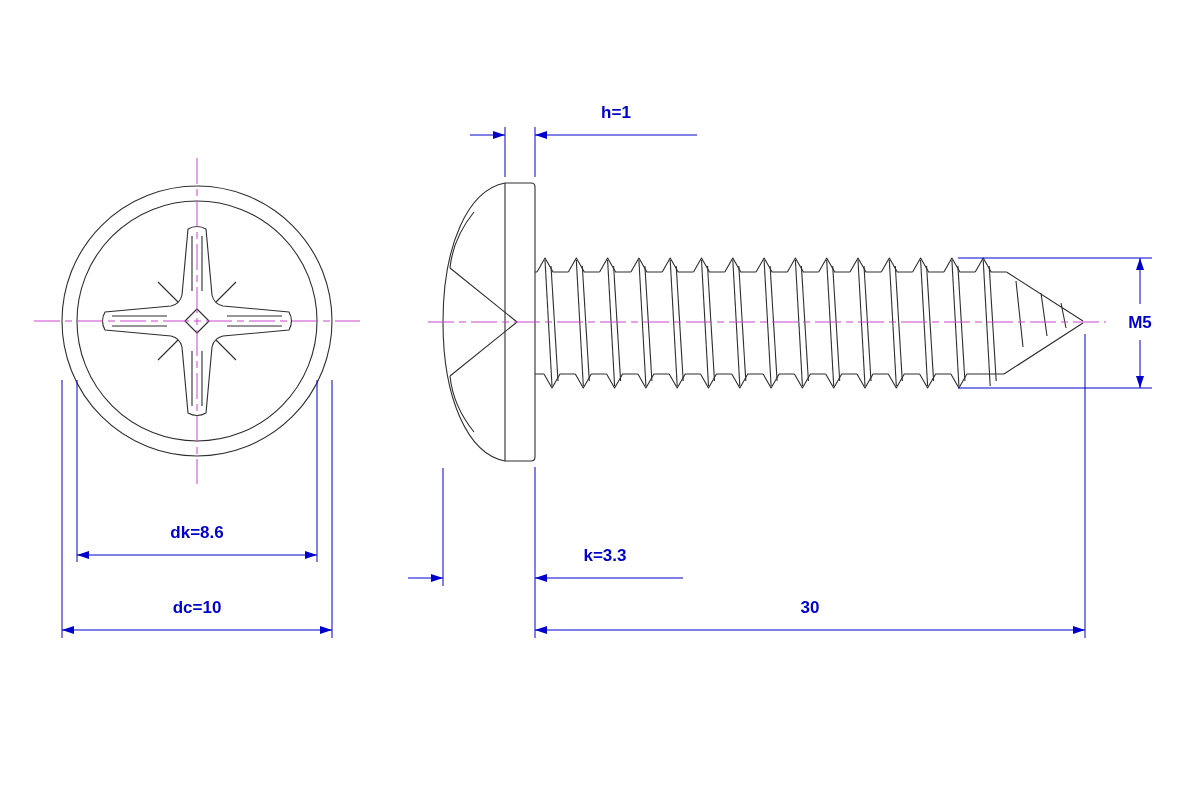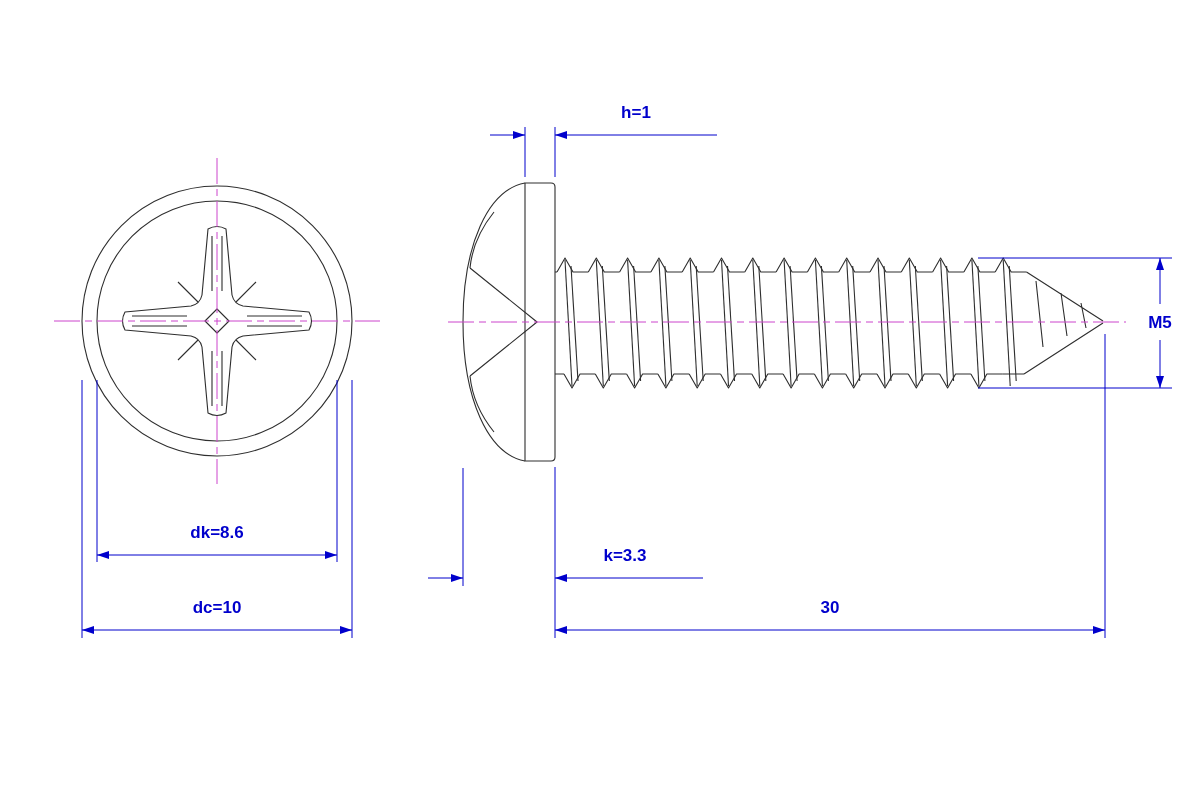--- a/index.html
+++ b/index.html
@@ -2,21 +2,21 @@
 <html><head>
 <meta charset="utf-8">
 <style>
   html,body { margin:0; padding:0; }
   body {
     width:1200px; height:800px;
     background:#ffffff;
     font-family:"Liberation Sans", sans-serif;
     overflow:hidden;
   }
-  #stage { position:absolute; inset:0;margin-left:20px; }
+  #stage { position:absolute; inset:0; }
   svg { display:block; }
   .dim-text {
     font-family:"Liberation Sans", sans-serif;
     font-size:17px;
     font-weight:600;
   }
 </style>
 </head>
 <body>
 

